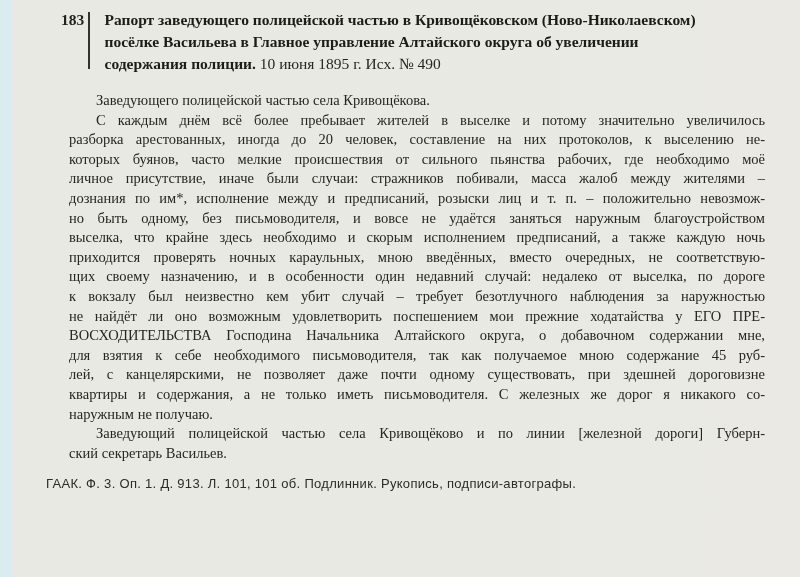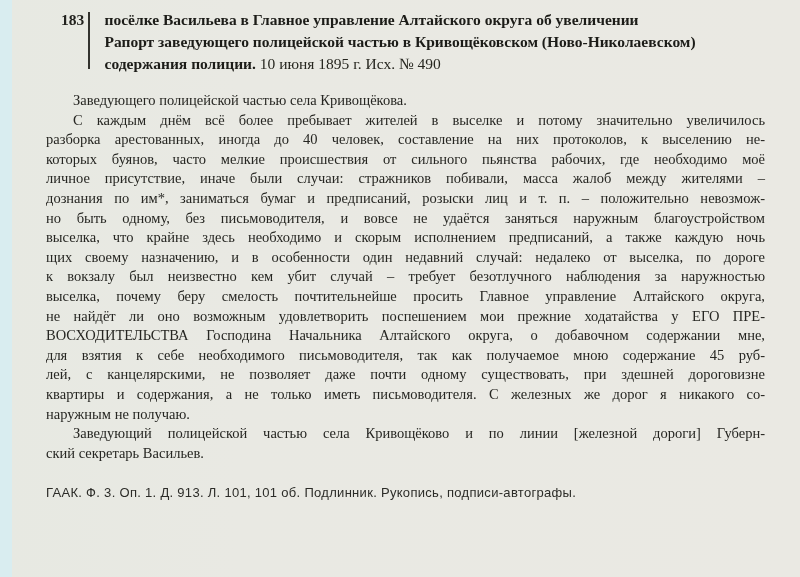--- a/index.html
+++ b/index.html
@@ -41,65 +41,65 @@
     font-size: 15.5px; line-height: 22px; font-weight: 700;
     color: #1c1c18;
   }
   .title .date { font-weight: 400; color: #26261f; }
   
   .body {
     margin-top: 16px;
     font-size: 14.5px; line-height: 19.6px;
     color: #262622;
   }
-  .line { min-height: 19.6px; }
+  .line { min-height: 19.6px; margin-left: 23px; }
   .line.j { text-align: justify; text-align-last: justify; }
   .line.first { text-indent: 27px; }
   .b { font-weight: 700; color: #1c1c18; }
   
   .footer {
-    margin-top: 22px;
+    margin-top: 13px;
     font-family: "Liberation Sans", sans-serif;
     font-size: 13px; letter-spacing: 0.3px;
     color: #2c2c28;
   }
 </style>
 </head>
 <body>
 
 <div class="scan">
   <div class="edge-strip"></div>
 
   <div class="content">
 
     <div class="header">
       <div class="doc-number">183</div>
       <div class="header-rule"></div>
       <div class="title">
+        <div class="title-line">Рапорт заведующего полицейской частью в Кривощёковском (Ново-Николаевском)</div>
         <div class="title-line">посёлке Васильева в Главное управление Алтайского округа об увеличении</div>
-        <div class="title-line">Рапорт заведующего полицейской частью в Кривощёковском (Ново-Николаевском)</div>
         <div class="title-line"><span>содержания полиции.</span> <span class="date">10 июня 1895 г. Исх. № 490</span></div>
       </div>
     </div>
 
     <div class="body">
 
       <div class="line first">Заведующего полицейской частью села Кривощёкова.</div>
 
       <div class="para">
         <div class="line j first">С каждым днём всё более пребывает жителей в выселке и потому значительно увеличилось</div>
-        <div class="line j">разборка арестованных, иногда до 40 человек, составление на них протоколов, к выселению не-</div>
+        <div class="line j">разборка арестованных, иногда до 20 человек, составление на них протоколов, к выселению не-</div>
         <div class="line j">которых буянов, часто мелкие происшествия от сильного пьянства рабочих, где необходимо моё</div>
         <div class="line j">личное присутствие, иначе были случаи: стражников побивали, масса жалоб между жителями –</div>
-        <div class="line j">дознания по им*, заниматься бумаг и предписаний, розыски лиц и т. п. – положительно невозмож-</div>
+        <div class="line j">дознания по им*, исполнение между и предписаний, розыски лиц и т. п. – положительно невозмож-</div>
         <div class="line j">но быть одному, без письмоводителя, и вовсе не удаётся заняться наружным благоустройством</div>
         <div class="line j">выселка, что крайне здесь необходимо и скорым исполнением предписаний, а также каждую ночь</div>
+        <div class="line j">приходится проверять ночных караульных, мною введённых, вместо очередных, не соответствую-</div>
         <div class="line j">щих своему назначению, и в особенности один недавний случай: недалеко от выселка, по дороге</div>
         <div class="line j">к вокзалу был неизвестно кем убит случай – требует безотлучного наблюдения за наружностью</div>
-        <div class="line j">выселка, почему беру смелость почтительнейше просить Главное управление Алтайского округа,</div>
         <div class="line j">не найдёт ли оно возможным удовлетворить поспешением мои прежние ходатайства у ЕГО ПРЕ-</div>
         <div class="line j">ВОСХОДИТЕЛЬСТВА Господина Начальника Алтайского округа, о добавочном содержании мне,</div>
         <div class="line j">для взятия к себе необходимого письмоводителя, так как получаемое мною содержание 45 руб-</div>
         <div class="line j">лей, с канцелярскими, не позволяет даже почти одному существовать, при здешней дороговизне</div>
         <div class="line j">квартиры и содержания, а не только иметь письмоводителя. С железных же дорог я никакого со-</div>
         <div class="line">наружным не получаю.</div>
       </div>
 
       <div class="para">
         <div class="line j first">Заведующий полицейской частью села Кривощёково и по линии [железной дороги] Губерн-</div>

